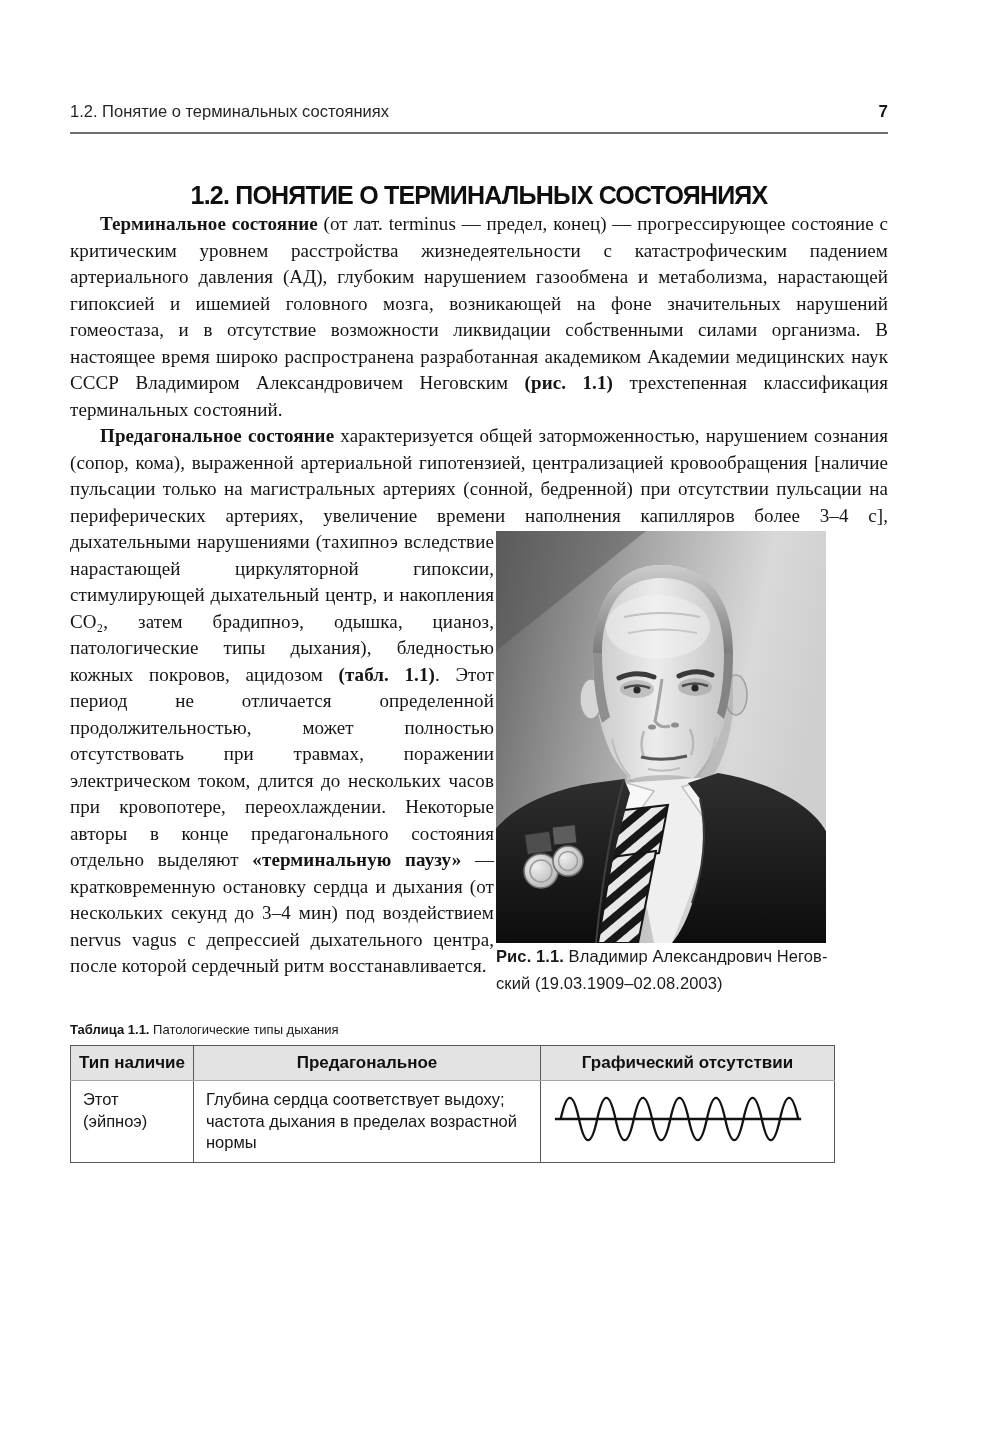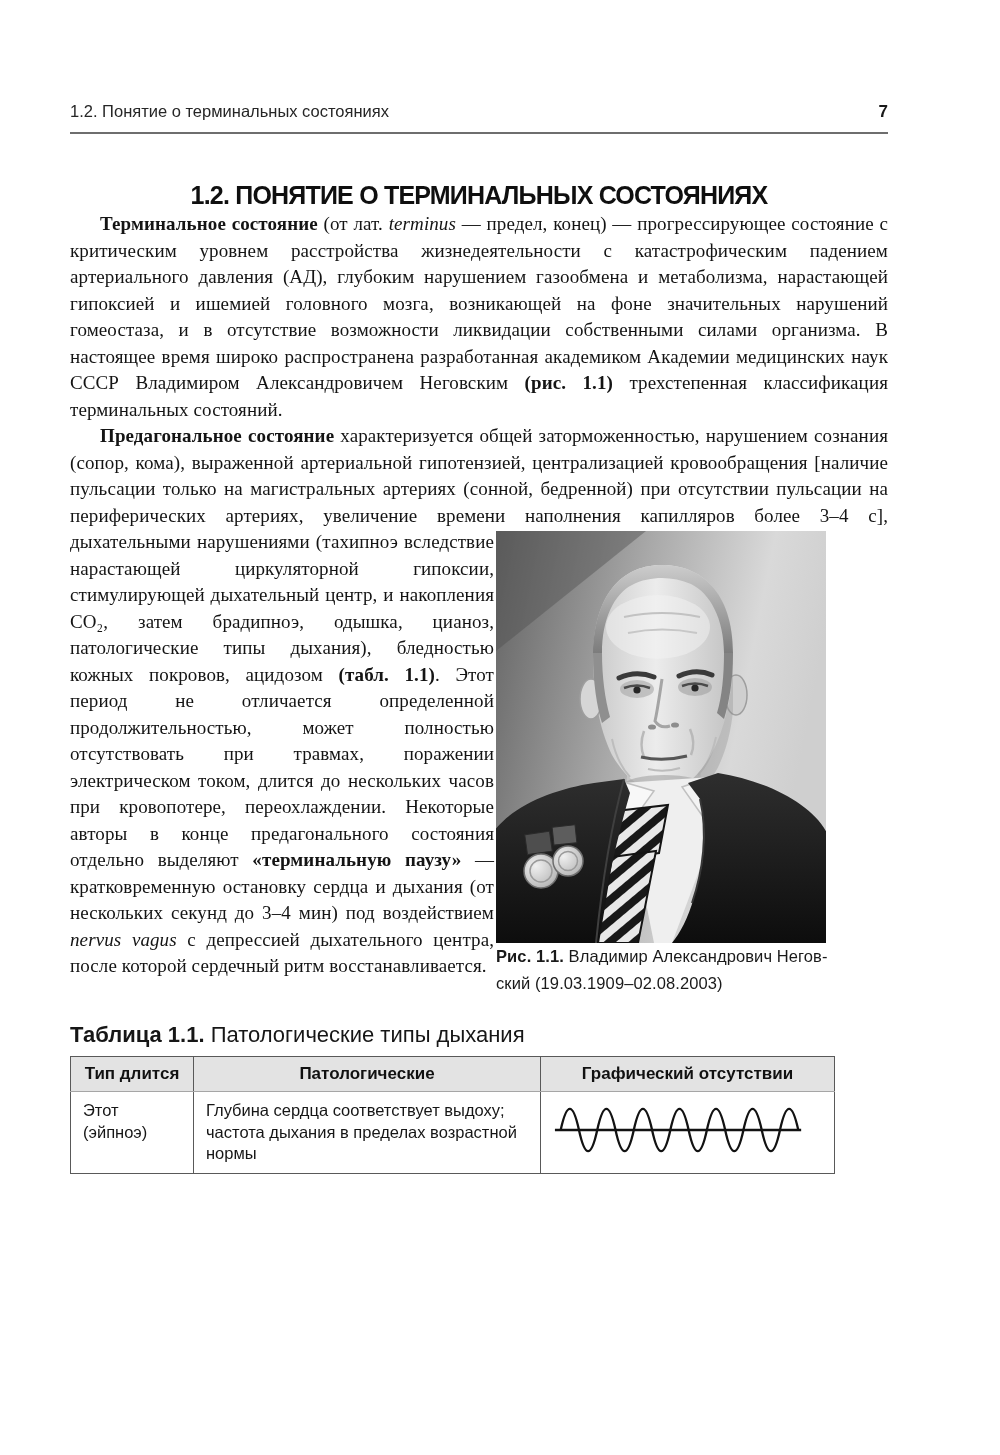--- a/index.html
+++ b/index.html
@@ -11,27 +11,27 @@
         padding-bottom:10px;border-bottom:2px solid #6e6e6e;}
   .running-header .page-num{font-weight:bold;font-size:17px;color:#1a1a1a;}
   p.body{font-size:19px;line-height:26.5px;text-align:justify;margin:0;
         letter-spacing:0.1px;hyphens:auto;}
   .intro{margin-top:20px;}
   h2.section{font-family:"Liberation Sans",sans-serif;font-weight:bold;font-size:25px;
         letter-spacing:-0.8px;text-align:center;margin:45px 0 0 0;color:#0f0f0f;line-height:32px;}
   .terminal{margin-top:15px;text-indent:30px;}
   .preagonal{text-indent:30px;}
   .b{font-weight:bold;}
-  .i{font-style:italic;}
+  .i{}
   .figure-float{display:block;float:right;width:392px;margin:2px 0 10px 2px;text-indent:0;}
   .photo{display:block;width:330px;height:412px;}
   .fig-caption{margin-top:15px;font-family:"Liberation Sans",sans-serif;font-size:16.5px;
         line-height:21px;color:#1a1a1a;text-align:center;text-indent:0;}
   .clear{clear:both;}
-  .table-caption{margin-top:16px;font-family:"Liberation Sans",sans-serif;font-size:22px;color:#161616;}
+  .table-caption{margin-top:16px;font-family:"Liberation Sans",sans-serif;font-size:13px;color:#161616;}
   table.breath{border-collapse:collapse;margin-top:8px;width:764px;table-layout:fixed;}
   table.breath th{background:#e3e3e3;font-family:"Liberation Sans",sans-serif;font-size:17px;
         font-weight:bold;border:1px solid #595959;border-bottom:1px solid #a6a6a6;
         padding:7px 6px;color:#111;text-align:center;}
   table.breath td{border:1px solid #595959;font-family:"Liberation Sans",sans-serif;
         font-size:16.5px;line-height:21.5px;vertical-align:top;padding:8px 12px;color:#161616;
         text-align:left;}
   td.graphic{vertical-align:middle;text-align:center;padding:4px;}
   .wave-svg{display:inline-block;vertical-align:middle;}
 </style>
@@ -142,22 +142,22 @@
   </div>
 
   <table class="breath">
     <colgroup>
         <col style="width:123px">
         <col style="width:347px">
         <col style="width:294px">
       </colgroup>
     <thead>
       <tr>
-        <th>Тип длится</th>
-        <th>Патологические</th>
+        <th>Тип наличие</th>
+        <th>Предагональное</th>
         <th>Графический отсутствии</th>
       </tr>
     </thead>
     <tbody>
       <tr>
         <td>Этот (эйпноэ)</td>
         <td>Глубина сердца соответствует выдоху; частота дыхания в пределах возрастной нормы</td>
         <td class="graphic">
           <svg class="wave-svg" viewBox="0 0 262 62" width="252" height="60">
             <line x1="2" y1="31" x2="258" y2="31" stroke="#121212" stroke-width="2.4"></line>

